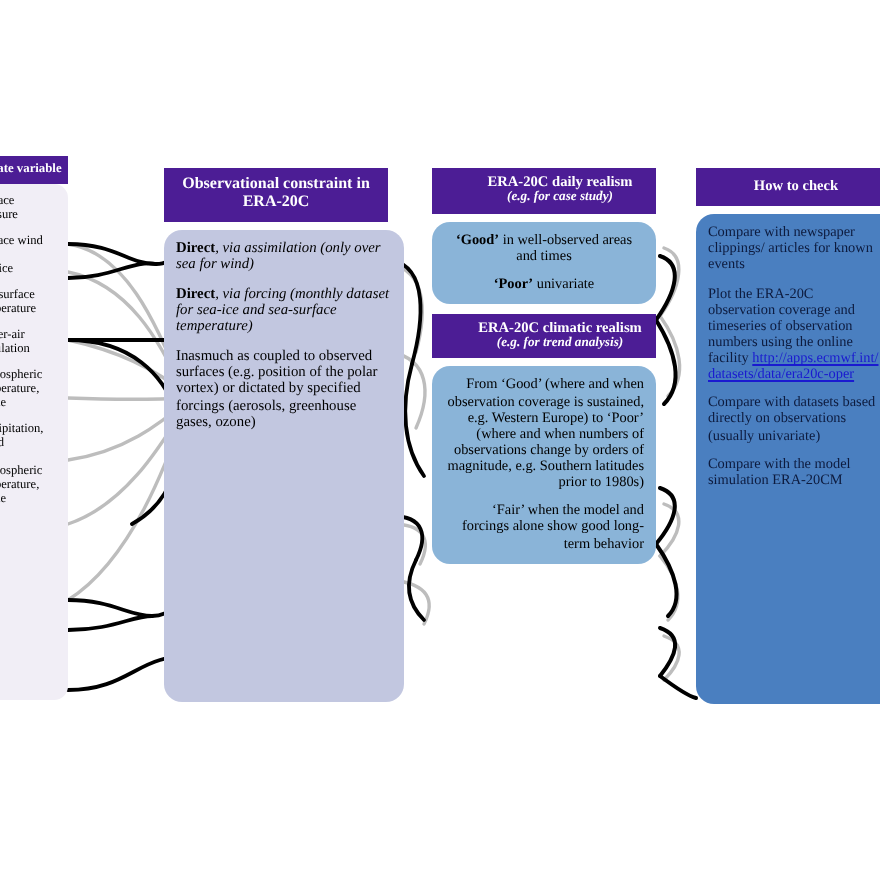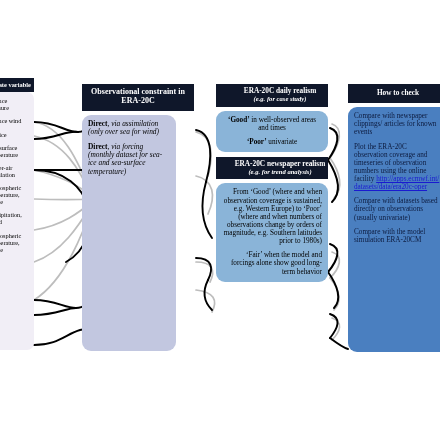--- a/index.html
+++ b/index.html
@@ -13,21 +13,21 @@
   #canvas{position:absolute;left:0;top:0;width:440px;height:440px;}
 
   
   #links{position:absolute;left:0;top:0;width:440px;height:440px;z-index:1;pointer-events:none;}
 
   
   .col{position:absolute;z-index:2;}
 
   
   .hdr{
-    background:#0f172a;color:#ffffff;
+    background:#4c1d95;color:#ffffff;
     text-align:center;
     font-weight:bold;
     line-height:1.12;
     padding:3px 3px 4px 3px;
     box-sizing:border-box;
   }
   .hdr .sub{font-weight:bold;font-style:italic;display:block;}
 
   
   .panel{
@@ -46,21 +46,21 @@
   .c2 .panel{background:#c2c7e0;}
   .c3 .panel{background:#8ab4d8;}
   .c4 .panel{background:#4a7fc0;color:#0d1b3e;}
 
   .c1{left:-18px;top:78px;width:52px;}
   .c1 .hdr{width:52px;font-size:6.4px;}
   .c1 .panel{width:52px;height:258px;font-size:6.3px;border-radius:7px;}
 
   .c2{left:82px;top:84px;width:112px;}
   .c2 .hdr{width:112px;font-size:8px;padding:4px 2px 5px 2px;}
-  .c2 .panel{width:94px;font-size:7.4px;margin-top:4px;min-height:236px;}
+  .c2 .panel{width:120px;font-size:7.4px;margin-top:4px;min-height:236px;}
 
   .c3{left:216px;top:84px;width:112px;}
   .c3 .hdr{width:112px;font-size:7.3px;padding:3px 2px 4px 18px;}
   .c3 .hdr .sub{font-size:6.6px;}
   .c3 .panelA{width:112px;font-size:7.2px;margin-top:4px;text-align:center;}
   .c3 .hdr2{margin-top:5px;}
   .c3 .panelB{width:112px;font-size:7.2px;margin-top:4px;text-align:right;}
 
   .c4{left:348px;top:84px;width:100px;}
   .c4 .hdr{width:100px;font-size:7.3px;padding:5px 2px 6px 2px;}
@@ -146,38 +146,41 @@
 
   <div class="col c2">
     <div class="hdr">Observational constraint in ERA-20C</div>
     <div class="panel">
       <p>
         <b>Direct</b><i>, via assimilation (only over sea for wind)</i>
       </p>
       <p>
         <b>Direct</b><i>, via forcing (monthly dataset for sea-ice and sea-surface temperature)</i>
       </p>
+      <p>
+        <span>Inasmuch as coupled to observed surfaces (e.g. position of the polar vortex) or dictated by specified forcings (aerosols, greenhouse gases, ozone)</span>
+      </p>
     </div>
   </div>
 
   <div class="col c3">
     <div class="hdr">
       <span>ERA-20C daily realism</span>
       <span class="sub">(e.g. for case study)</span>
     </div>
     <div class="panel panelA">
       <p>
         <b>‘Good’</b><span> in well-observed areas and times</span>
       </p>
       <p>
         <b>‘Poor’</b><span> univariate</span>
       </p>
     </div>
     <div class="hdr hdr2">
-      <span>ERA-20C newspaper realism</span>
+      <span>ERA-20C climatic realism</span>
       <span class="sub">(e.g. for trend analysis)</span>
     </div>
     <div class="panel panelB">
       <p>From ‘Good’ (where and when observation coverage is sustained, e.g. Western Europe) to ‘Poor’ (where and when numbers of observations change by orders of magnitude, e.g. Southern latitudes prior to 1980s)</p>
       <p>‘Fair’ when the model and forcings alone show good long-term behavior</p>
     </div>
   </div>
 
   <div class="col c4">
     <div class="hdr">How to check</div>

